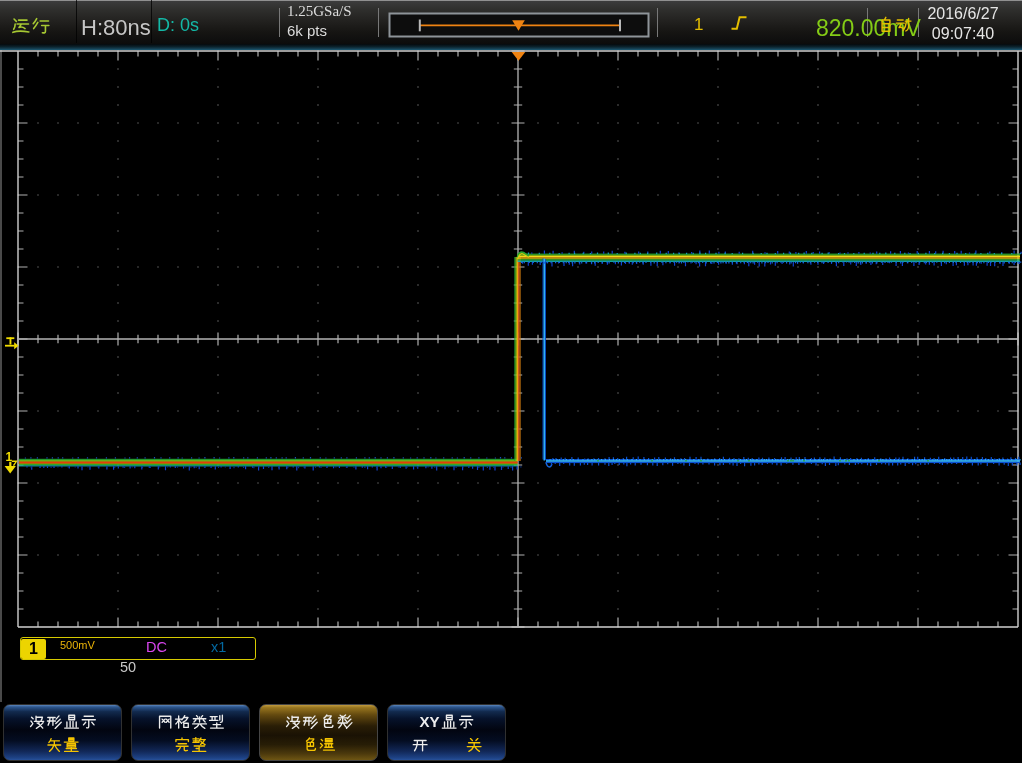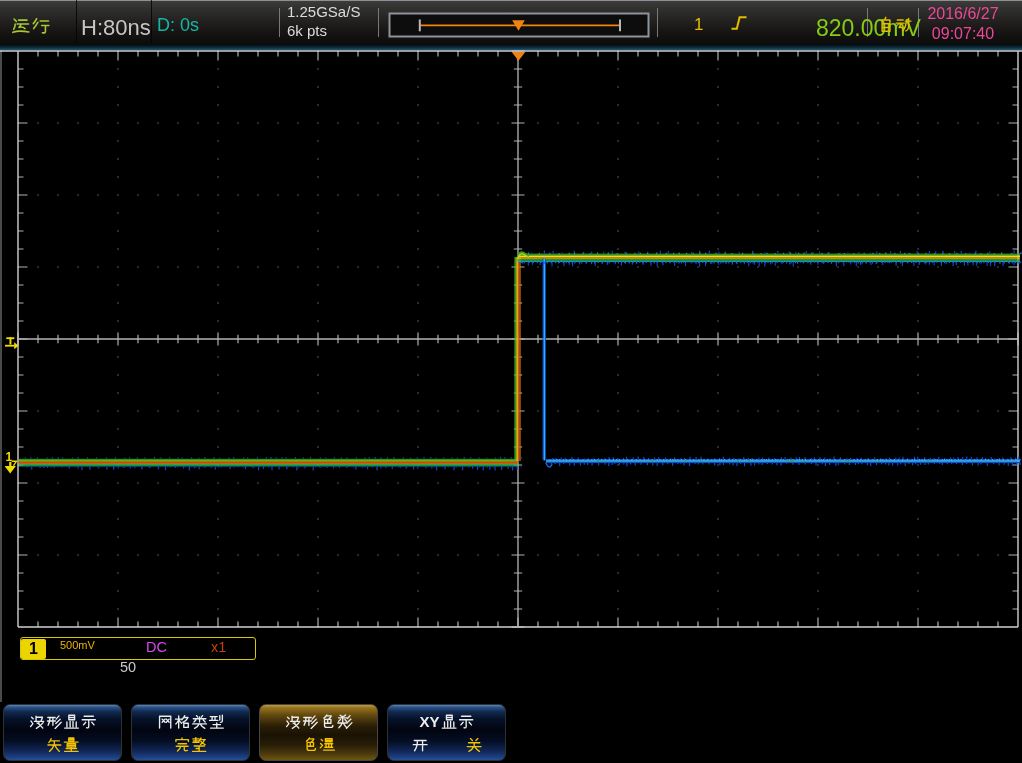--- a/index.html
+++ b/index.html
@@ -12,31 +12,31 @@
     <div id="teal"></div>
     <div class="ab" style="left:0;top:44px;width:2px;height:658px;background:#4a4a4a;z-index:0"></div>
     <div class="ab" style="left:11px;top:16px;color:#a6c832">
       <svg width="39" height="19" viewBox="0 0 39 19" style="display:block">
         <use href="#g-yun" transform="translate(0.0,0) scale(0.190)"></use>
         <use href="#g-hang" transform="translate(20.0,0) scale(0.190)"></use>
       </svg>
     </div>
     <div class="ab" style="left:81px;top:15px;color:#c6c6c6;font-size:22px;">H:80ns</div>
     <div class="ab" style="left:157px;top:15px;color:#14b8a6;font-size:18px;text-align:right;">D: 0s</div>
-    <div class="ab" style="left:287px;top:3px;color:#dcdcdc;font-size:15px;">1.25GSa/S</div>
+    <div class="ab" style="left:287px;top:3px;color:#dcdcdc;font-size:15px;font-family:Liberation Serif, serif;">1.25GSa/S</div>
     <div class="ab" style="left:287px;top:22px;color:#dcdcdc;font-size:15px;">6k pts</div>
     <div class="ab" style="left:694px;top:15px;color:#e4be00;font-size:17px;">1</div>
     <div class="ab" style="left:816px;top:15px;color:#84cc16;font-size:23px;">820.00mV</div>
     <div class="ab" style="left:877px;top:16px;color:#e4be00">
       <svg width="35" height="17" viewBox="0 0 35 17" style="display:block">
         <use href="#g-zi" transform="translate(0.0,0) scale(0.170)"></use>
         <use href="#g-dong" transform="translate(18.0,0) scale(0.170)"></use>
       </svg>
     </div>
-    <div class="ab" style="left:918px;top:4px;width:90px;text-align:center;color:#ec4899;font-size:16px;line-height:20px;">2016/6/27<br>09:07:40</div>
+    <div class="ab" style="left:918px;top:4px;width:90px;text-align:center;color:#e5e5e5;font-size:16px;line-height:20px;">2016/6/27<br>09:07:40</div>
     <svg class="ab" style="left:0;top:0;z-index:2" width="1022" height="763" viewBox="0 0 1022 763">
       <defs>
         <g id="g-yun">
           <path d="M40,22 H84 M32,42 H92 M54,44 L42,60 Q60,54 74,66 M16,16 L28,28 M22,42 Q22,58 14,70 M10,86 Q40,74 94,84" fill="none" stroke="currentColor" stroke-width="8.5" stroke-linecap="round" stroke-linejoin="round"></path>
         </g>
         <g id="g-hang">
           <path d="M30,14 Q22,30 12,40 M36,34 Q26,52 14,66 M48,26 H92 M56,50 H94 M76,50 V80 Q76,92 60,88" fill="none" stroke="currentColor" stroke-width="8.5" stroke-linecap="round" stroke-linejoin="round"></path>
         </g>
         <g id="g-zi">
           <path d="M52,8 L44,22 M30,24 H76 V90 H30 Z M30,46 H76 M30,68 H76" fill="none" stroke="currentColor" stroke-width="8.5" stroke-linecap="round" stroke-linejoin="round"></path>
@@ -158,21 +158,21 @@
         <rect x="9.2" y="461.8" width="2.2" height="5"></rect>
         <polygon points="4.6,466 15.9,466 10.2,473.5"></polygon>
         <path d="M11.8,461.3 h4.6 l-2.9,4.4" fill="none" stroke="#f0dc00" stroke-width="1.4"></path>
       </g>
     </svg>
     <div class="ab" style="left:20px;top:637px;width:236px;height:23px;box-sizing:border-box;border:1.5px solid #d6ca00;border-radius:3px;background:#000;z-index:3"></div>
     <div class="ab" style="left:21px;top:638.5px;width:25px;height:20px;background:#ecd400;border-radius:2px;color:#000;font-size:16px;font-weight:bold;text-align:center;line-height:20px;z-index:4">1</div>
     <div class="ab" style="left:60px;top:639px;color:#eab308;font-size:11px;z-index:4;">500mV</div>
     <div class="ab" style="left:120px;top:639px;color:#c8c8c8;font-size:14.5px;z-index:4;margin-top:20px;">50</div>
     <div class="ab" style="left:146px;top:639px;color:#d946ef;font-size:14.5px;z-index:4;">DC</div>
-    <div class="ab" style="left:211px;top:639px;color:#c2410c;font-size:14.5px;z-index:4;">x1</div>
+    <div class="ab" style="left:211px;top:639px;color:#0369a1;font-size:14.5px;z-index:4;">x1</div>
     <div class="btn" style="left:3px">
       <div class="blabel" style="color:#ececec">
         <svg width="68" height="16" viewBox="0 0 68 16" style="display:block">
           <use href="#g-bo" transform="translate(0.0,0) scale(0.160)"></use>
           <use href="#g-xing" transform="translate(17.2,0) scale(0.160)"></use>
           <use href="#g-xian" transform="translate(34.4,0) scale(0.160)"></use>
           <use href="#g-shi" transform="translate(51.6,0) scale(0.160)"></use>
         </svg>
       </div>
       <div class="bval">

